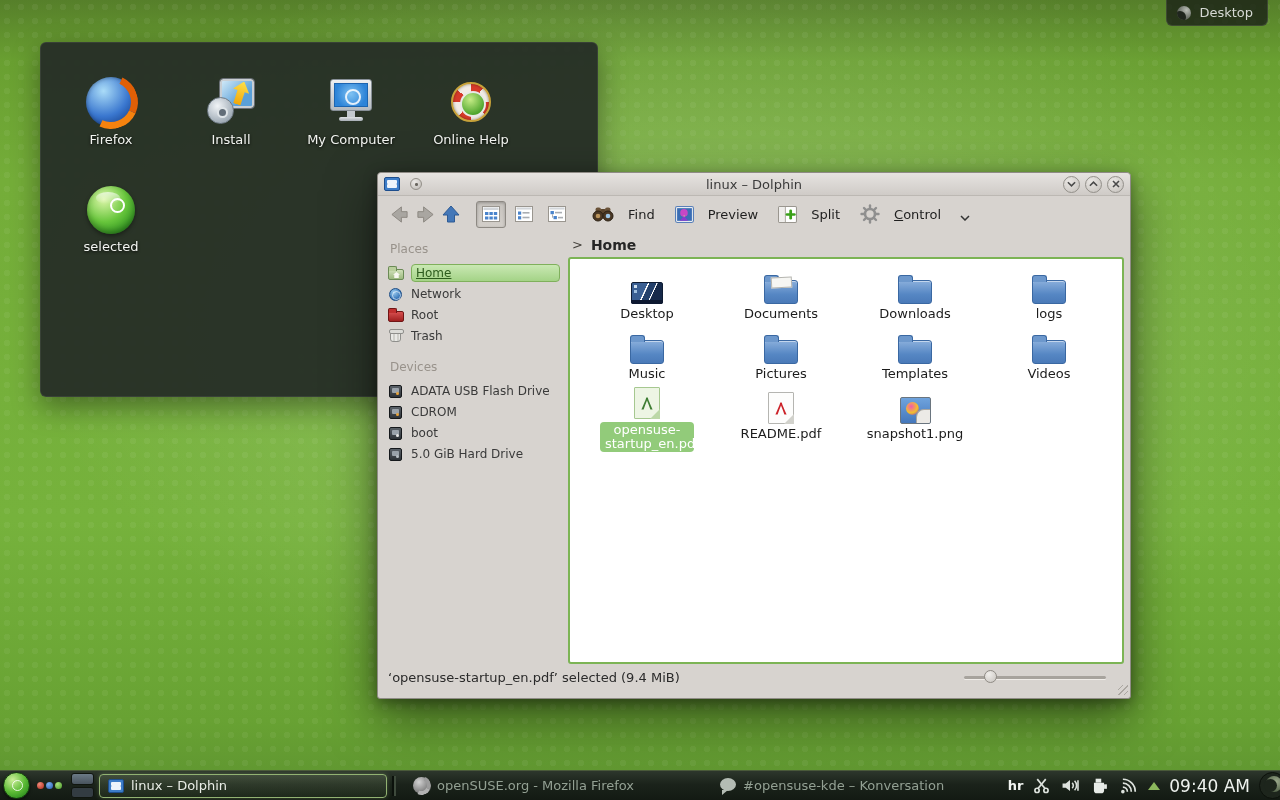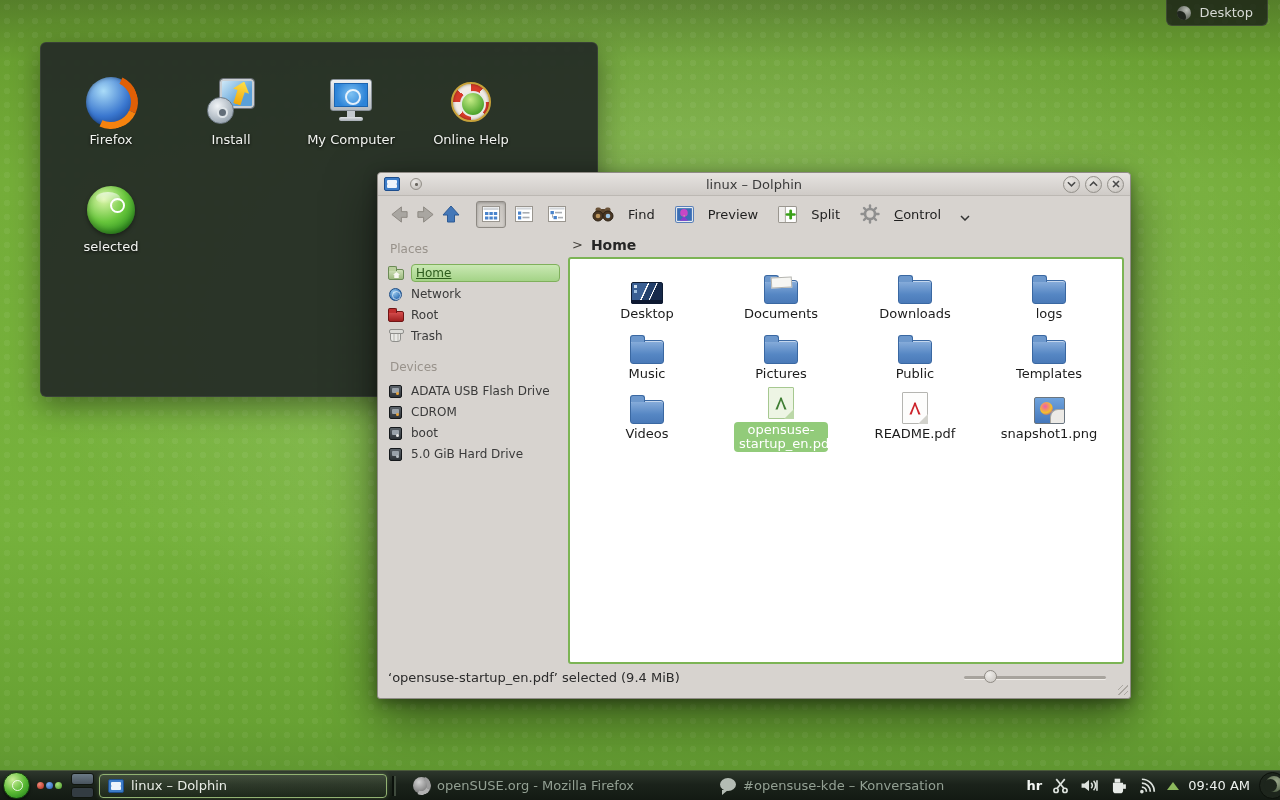--- a/index.html
+++ b/index.html
@@ -172,21 +172,21 @@
     background:linear-gradient(rgba(200,230,170,.16), rgba(110,150,80,.10)); box-shadow:0 0 5px rgba(160,200,120,.3); }
   .tsep { width:4px; height:20px; margin:0 5px; background:linear-gradient(90deg,#0b110b 40%, #3e4a3c 60%); }
   .ffgray { width:17px; height:17px; border-radius:50%; position:relative; flex:0 0 17px;
     background:radial-gradient(circle at 35% 30%, #d2d2d2, #8a8a8a 55%, #565656); }
   .ffgray::after { content:""; position:absolute; inset:-1px; border-radius:50%; border:4px solid transparent; border-bottom-color:#b3b3b3; border-right-color:#9c9c9c; transform:rotate(-20deg); }
   .konvic { width:16px; height:13px; border-radius:50% 50% 50% 50%; background:#b4bcb4; position:relative; flex:0 0 16px; margin-top:-2px;}
   .konvic::after { content:""; position:absolute; left:2px; bottom:-4px; border-style:solid; border-width:5px 6px 0 0; border-color:#b4bcb4 transparent transparent transparent; }
   .tray { margin-left:auto; display:flex; align-items:center; gap:9px; height:30px; }
   .kbd { font-weight:bold; font-size:13px; color:#f2f5f2; }
   .uparrow { width:0; height:0; border-left:6px solid transparent; border-right:6px solid transparent; border-bottom:8px solid #8cb85c; }
-  .clock { font-size:13px; color:#eef2ee; }
+  .clock { font-size:17px; color:#eef2ee; }
   .cashew { width:27px; height:27px; border-radius:50%; background:#1d251c; border:1px solid #0c110b; position:relative; overflow:hidden; margin-right:-6px; }
   .cashew::before { content:""; position:absolute; right:3px; top:3px; width:16px; height:16px; border-radius:50%;
     background:radial-gradient(circle at 65% 35%, #9aa88a, #55644b 70%); }
   .cashew::after { content:""; position:absolute; right:8px; top:6px; width:13px; height:13px; border-radius:50%; background:#1d251c; }
 </style>
 </head>
 <body>
 
 <div class="screen">
 
@@ -456,26 +456,20 @@
               <div class="islot">
                   <div class="fic-folder"></div>
                 </div>
               <div class="flabel">Music</div>
             </div>
             <div class="cell">
               <div class="islot">
                   <div class="fic-folder"></div>
                 </div>
               <div class="flabel">Pictures</div>
-            </div>
-            <div class="cell">
-              <div class="islot">
-                  <div class="fic-folder"></div>
-                </div>
-              <div class="flabel">Public</div>
             </div>
             <div class="cell">
               <div class="islot">
                   <div class="fic-folder"></div>
                 </div>
               <div class="flabel">Templates</div>
             </div>
             <div class="cell">
               <div class="islot">
                   <div class="fic-folder"></div>

